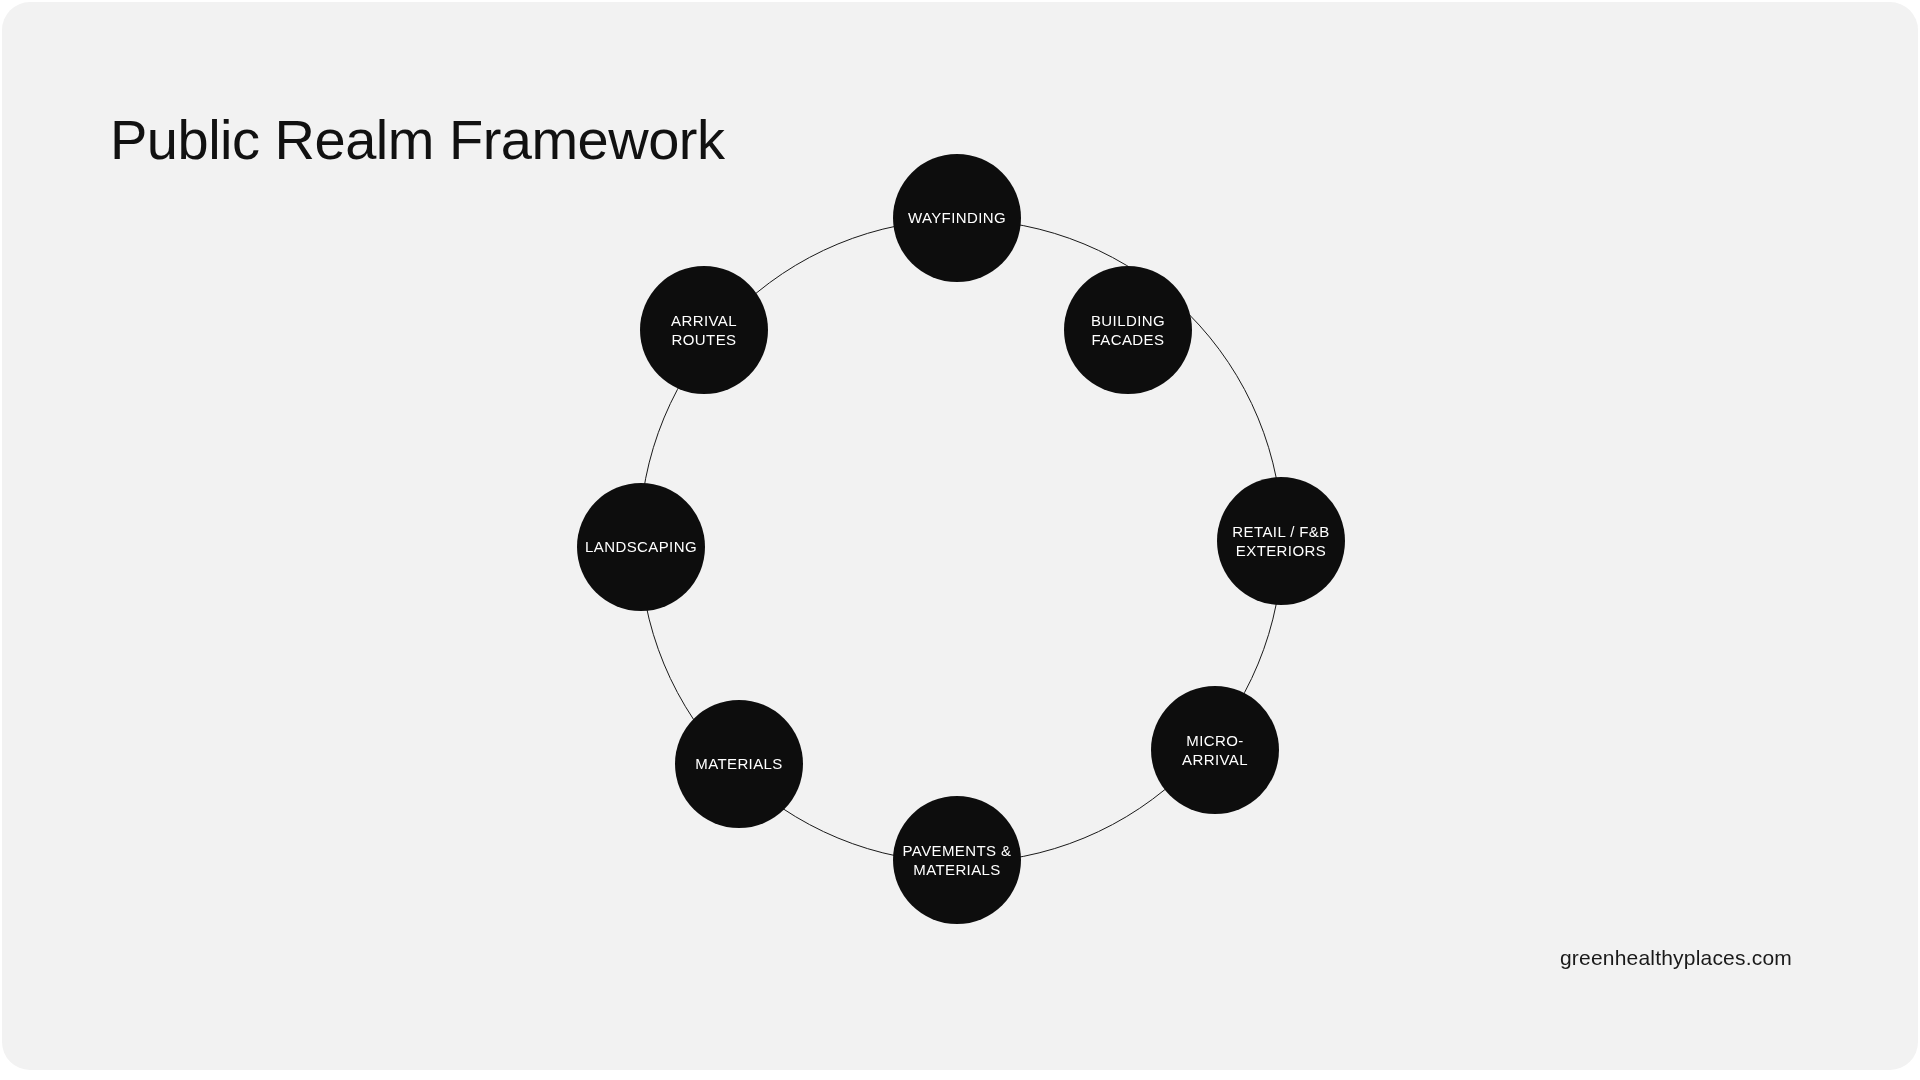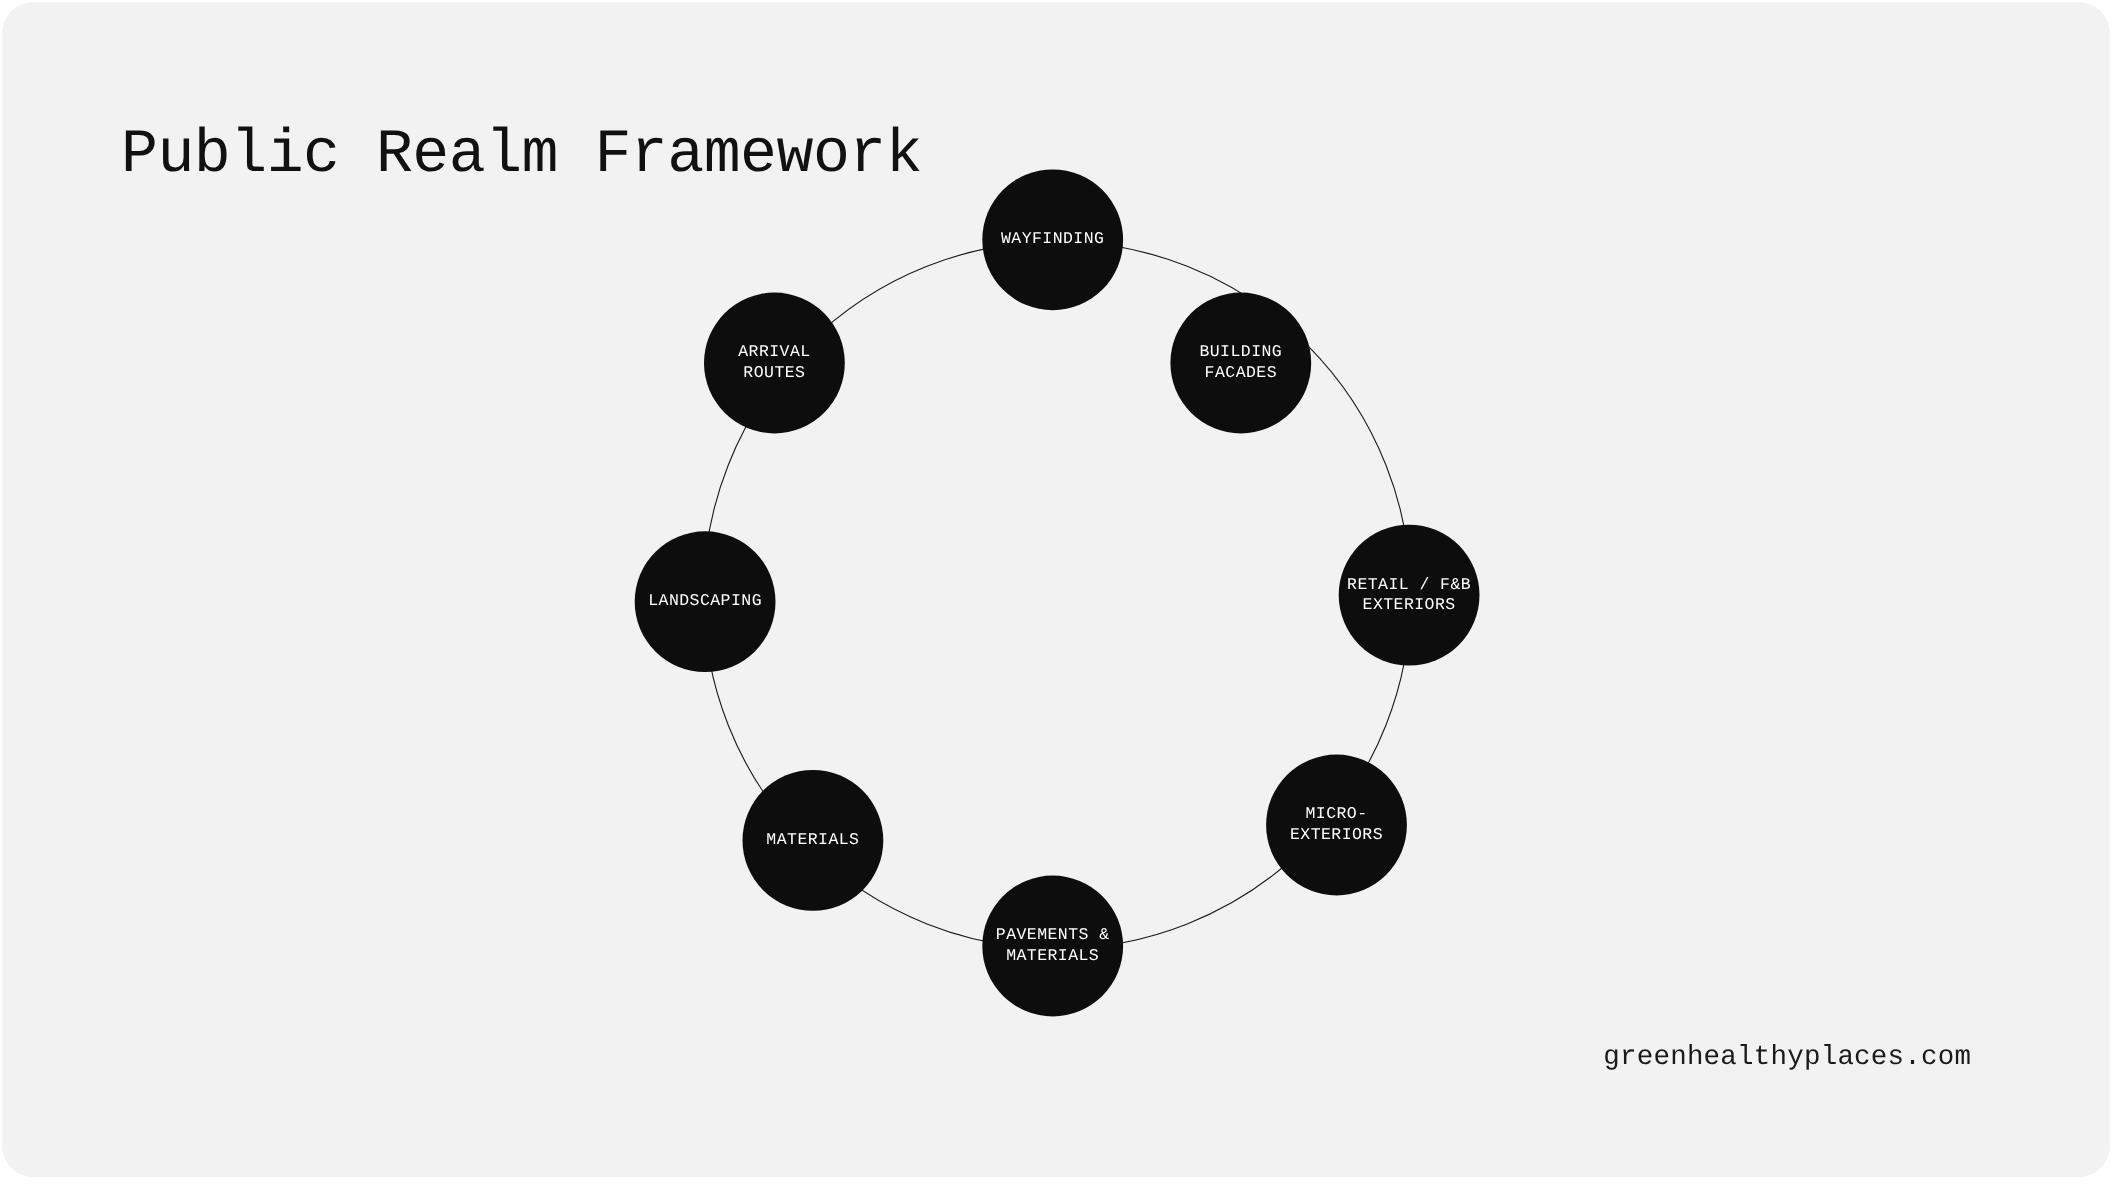--- a/index.html
+++ b/index.html
@@ -7,21 +7,21 @@
     --card:#f2f2f2;
     --node:#0d0d0d;
     --node-text:#ffffff;
     --ring:#1a1a1a;
     --ink:#111111;
   }
   *{margin:0;padding:0;box-sizing:border-box;}
   html,body{width:1920px;height:1080px;background:var(--bg);overflow:hidden;}
   body{font-family:"Liberation Sans","DejaVu Sans",sans-serif;}
 
-  .stage{position:relative;width:1920px;height:904px;background:var(--bg);font-family:Liberation Mono, monospace;}
+  .stage{position:relative;width:1920px;height:904px;background:var(--bg);}
 
   .card{
     position:absolute;left:2px;top:2px;width:1916px;height:1068px;
     background:var(--card);border-radius:28px;
   }
 
   .page-title{
     position:absolute;left:110px;top:110px;
     font-size:56px;line-height:1.08;font-weight:400;
     letter-spacing:-0.5px;color:var(--ink);
@@ -44,21 +44,21 @@
   .node-building-facades   {left:1064px;top:266px;}
   .node-retail-fb-exteriors{left:1217px;top:477px;}
   .node-micro-mobility     {left:1151px;top:686px;}
   .node-pavements-materials{left:893px; top:796px;}
   .node-wayfinding         {left:675px; top:700px;}
   .node-streetscape        {left:577px; top:483px;}
   .node-arrival-routes     {left:640px; top:266px;}
 
   .footer-site{
     position:absolute;right:128px;top:946px;
-    font-size:25px;color:#1a1a1a;letter-spacing:0.2px;
+    font-size:21px;color:#1a1a1a;letter-spacing:0.2px;
   }
 </style>
 </head>
 <body>
 
 <div class="stage">
 
   <div class="card"></div>
 
   <h1 class="page-title">Public Realm Framework</h1>
@@ -67,21 +67,21 @@
 
   <div class="node node-landscaping">WAYFINDING</div>
 
   <div class="node node-building-facades">BUILDING
 FACADES</div>
 
   <div class="node node-retail-fb-exteriors">RETAIL / F&amp;B
 EXTERIORS</div>
 
   <div class="node node-micro-mobility">MICRO-
-EXTERIORS</div>
+ARRIVAL</div>
 
   <div class="node node-pavements-materials">PAVEMENTS &amp;
 MATERIALS</div>
 
   <div class="node node-wayfinding">MATERIALS</div>
 
   <div class="node node-streetscape">LANDSCAPING</div>
 
   <div class="node node-arrival-routes">ARRIVAL
 ROUTES</div>

